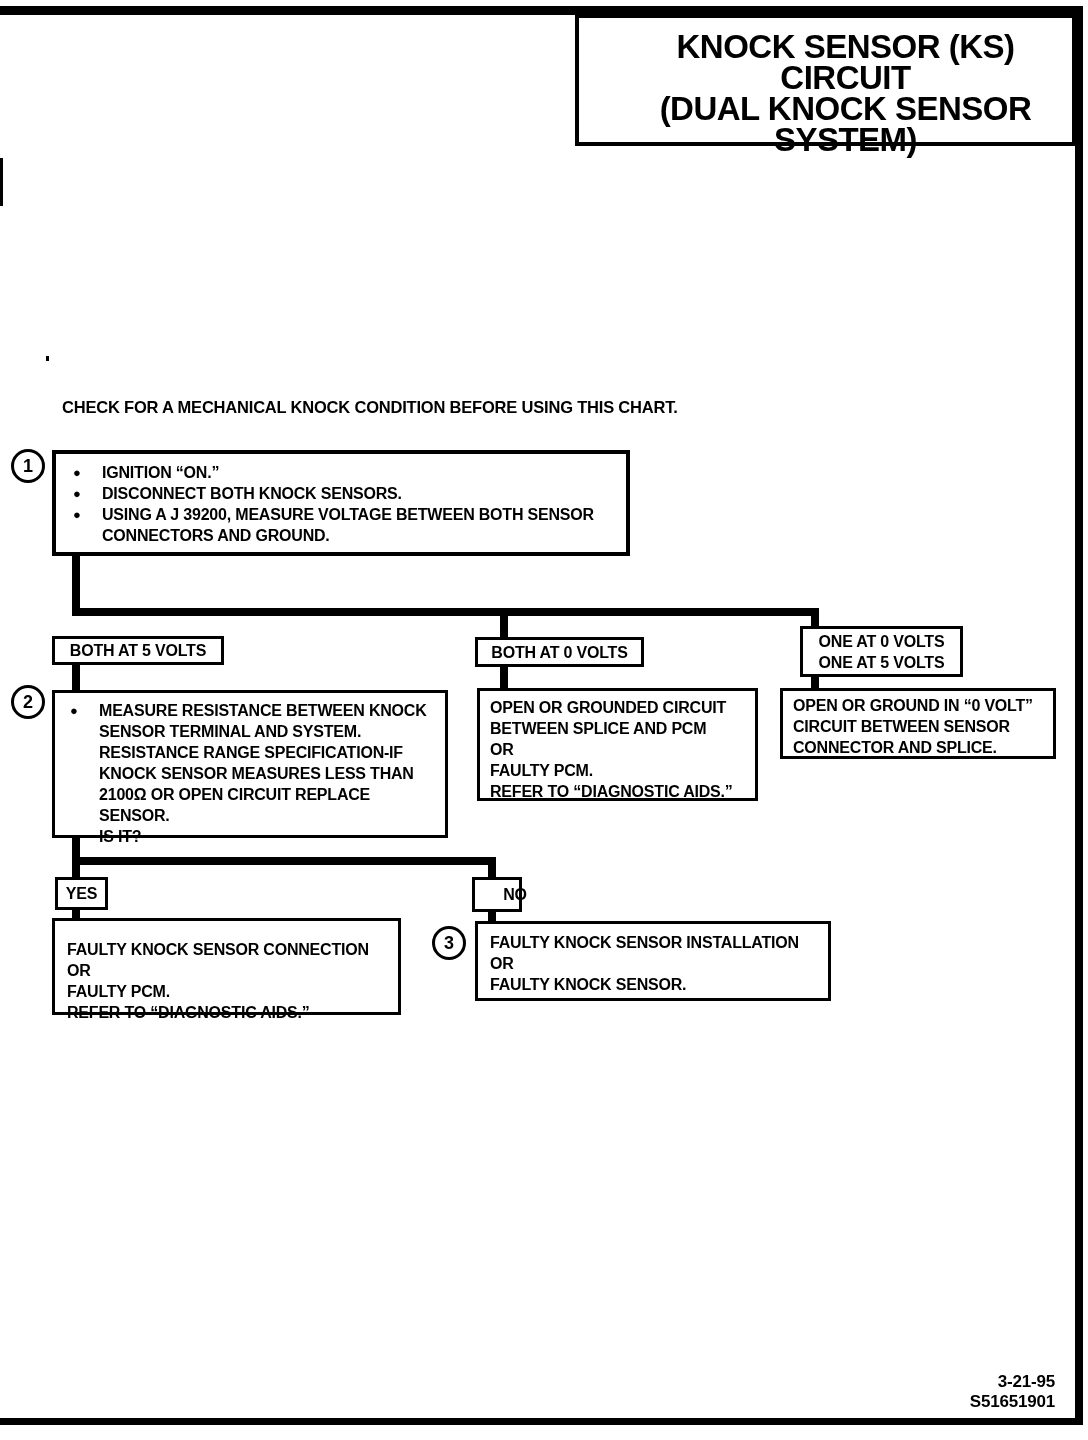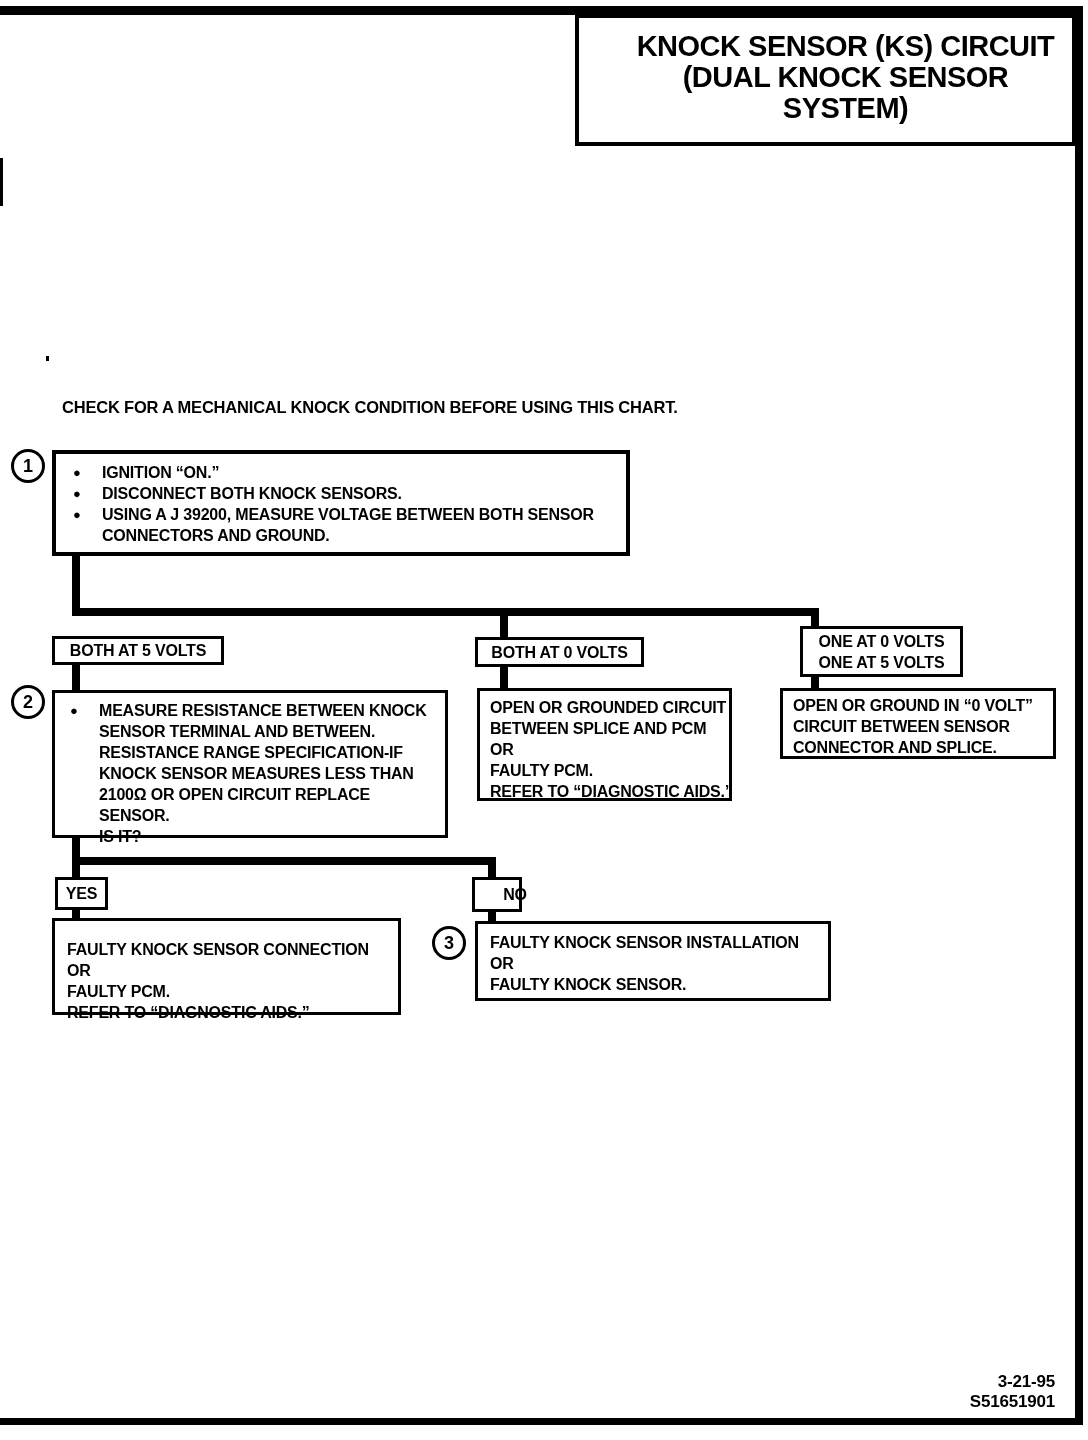--- a/index.html
+++ b/index.html
@@ -25,21 +25,21 @@
   .speck       { position: absolute; background: #000; }
   .speck-left  { left: 0; top: 158px; width: 3px; height: 48px; }
   .speck-dot   { left: 46px; top: 356px; width: 3px; height: 5px; }
 
   
   .title-box {
     position: absolute; left: 575px; top: 14px; width: 501px; height: 132px;
     border: 4px solid #000; text-align: center; background: #fff;
   }
   .dtc { font-size: 40px; letter-spacing: 1px; margin-top: 10px; }
-  .sub { font-size: 29px; line-height: 31px; letter-spacing: -0.5px; padding-left: 40px; }
+  .sub { font-size: 33px; line-height: 31px; letter-spacing: -0.5px; padding-left: 40px; }
   .sub-first { margin-top: 13px; }
 
   .note {
     position: absolute; left: 62px; top: 398px;
     font-size: 16.5px; letter-spacing: -0.2px; white-space: nowrap;
   }
 
   
   .circle {
     position: absolute; width: 34px; height: 34px;
@@ -57,21 +57,21 @@
     font-size: 16px; line-height: 21px; letter-spacing: -0.2px;
   }
   .box-step1 { left: 52px; top: 450px; width: 578px; height: 106px; padding: 8px 14px 0 0; }
   .brow { display: flex; }
   .bullet { flex: 0 0 46px; padding-left: 17px; font-size: 13px; line-height: 21px; }
   .btext { flex: 1; }
 
   .box-step2 { left: 52px; top: 690px; width: 396px; height: 148px; border-width: 3px; padding: 7px 6px 0 44px; }
   .bullet-abs { position: absolute; left: 15px; top: 7px; font-size: 13px; line-height: 21px; }
 
-  .box-out-0v    { left: 477px; top: 688px; width: 255px; height: 113px; border-width: 3px; padding: 6px 0 16px 10px; }
+  .box-out-0v    { left: 477px; top: 688px; width: 281px; height: 113px; border-width: 3px; padding: 6px 0 16px 10px; }
   .box-out-mixed { left: 780px; top: 688px; width: 276px; height: 71px;  border-width: 3px; padding: 4px 16px 0 10px; }
   .box-out-yes   { left: 52px;  top: 918px; width: 349px; height: 97px;  border-width: 3px; padding: 18px 0 0 12px; }
   .box-out-no    { left: 475px; top: 921px; width: 356px; height: 80px;  border-width: 3px; padding: 8px 0 0 12px; }
   .line { display: block; white-space: nowrap; }
 
   
   .label-box {
     position: absolute; border: 3px solid #000; background: #fff;
     font-size: 16px; letter-spacing: -0.2px; line-height: 21px;
     display: flex; align-items: center; justify-content: center;
@@ -159,21 +159,21 @@
   <div class="ln ln-5v-down"></div>
   <div class="ln ln-0v-down"></div>
   <div class="ln ln-mixed-down"></div>
 
   <div class="circle circle-2">
     <span>2</span>
   </div>
   <div class="fbox box-step2">
     <span class="bullet-abs">●</span>
     <span class="line">MEASURE RESISTANCE BETWEEN KNOCK</span>
-    <span class="line">SENSOR TERMINAL AND BETWEEN.</span>
+    <span class="line">SENSOR TERMINAL AND SYSTEM.</span>
     <span class="line">RESISTANCE RANGE SPECIFICATION-IF</span>
     <span class="line">KNOCK SENSOR MEASURES LESS THAN</span>
     <span class="line">2100Ω OR OPEN CIRCUIT REPLACE</span>
     <span class="line">SENSOR.</span>
     <span class="line">IS IT?</span>
   </div>
 
   <div class="fbox box-out-0v">
     <span class="line">OPEN OR GROUNDED CIRCUIT</span>
     <span class="line">BETWEEN SPLICE AND PCM</span>

